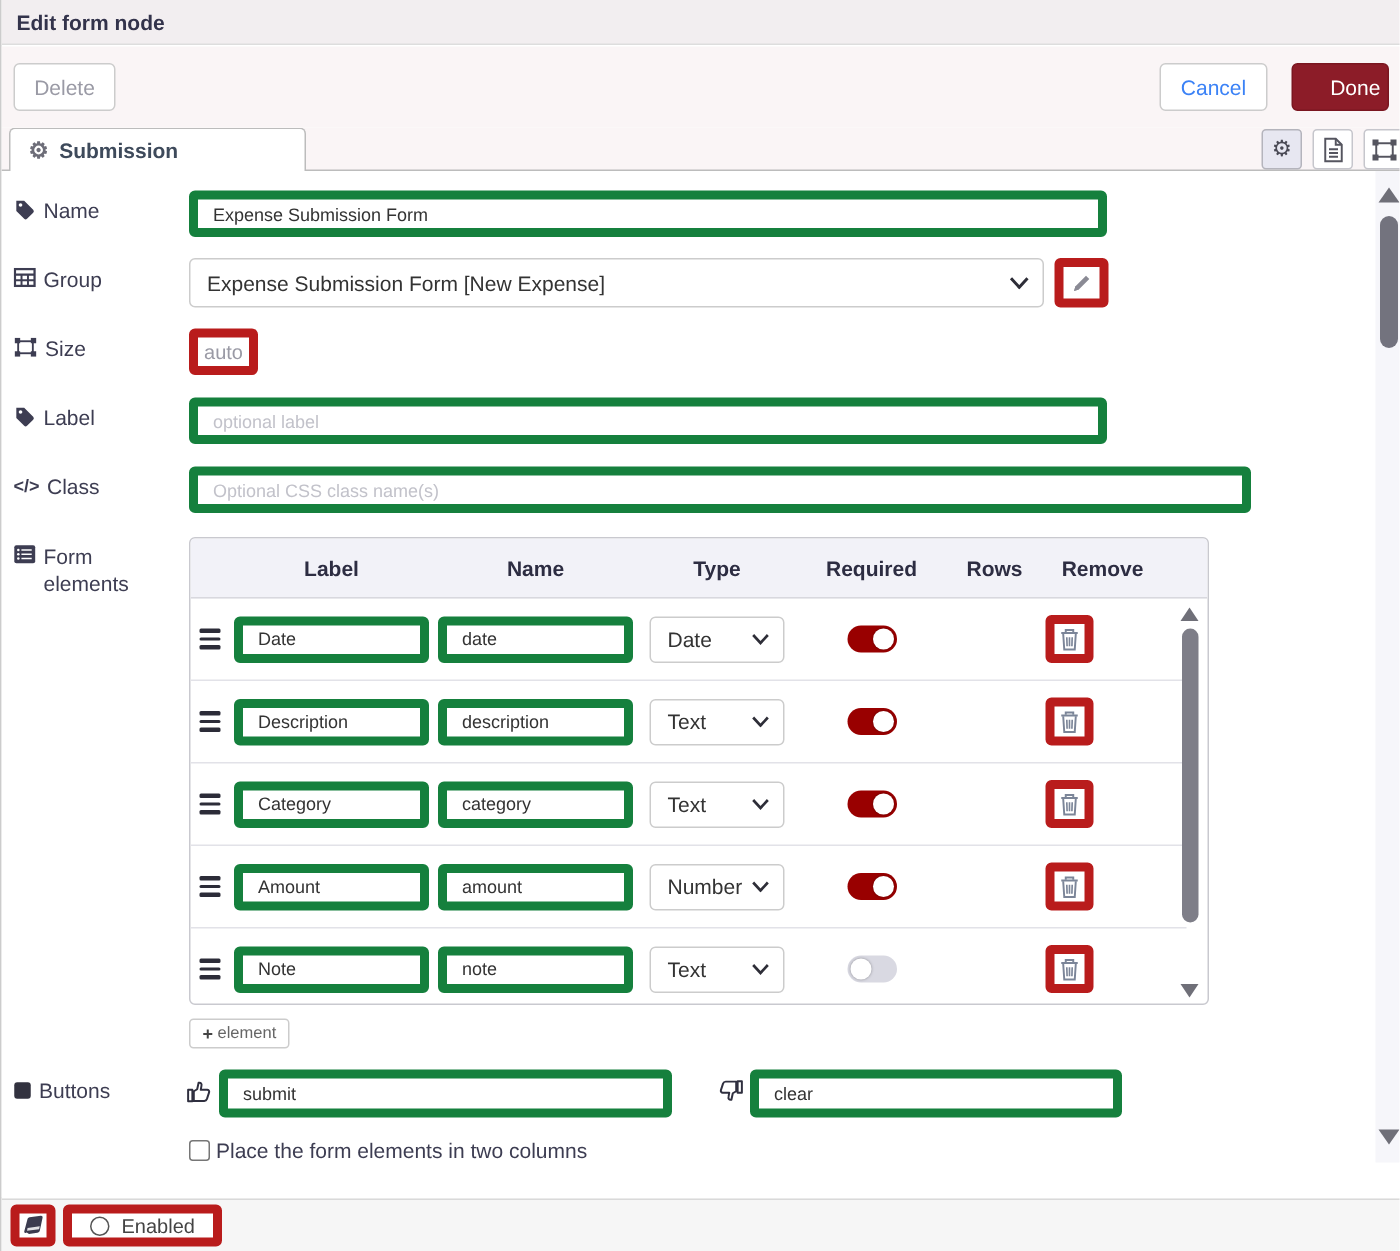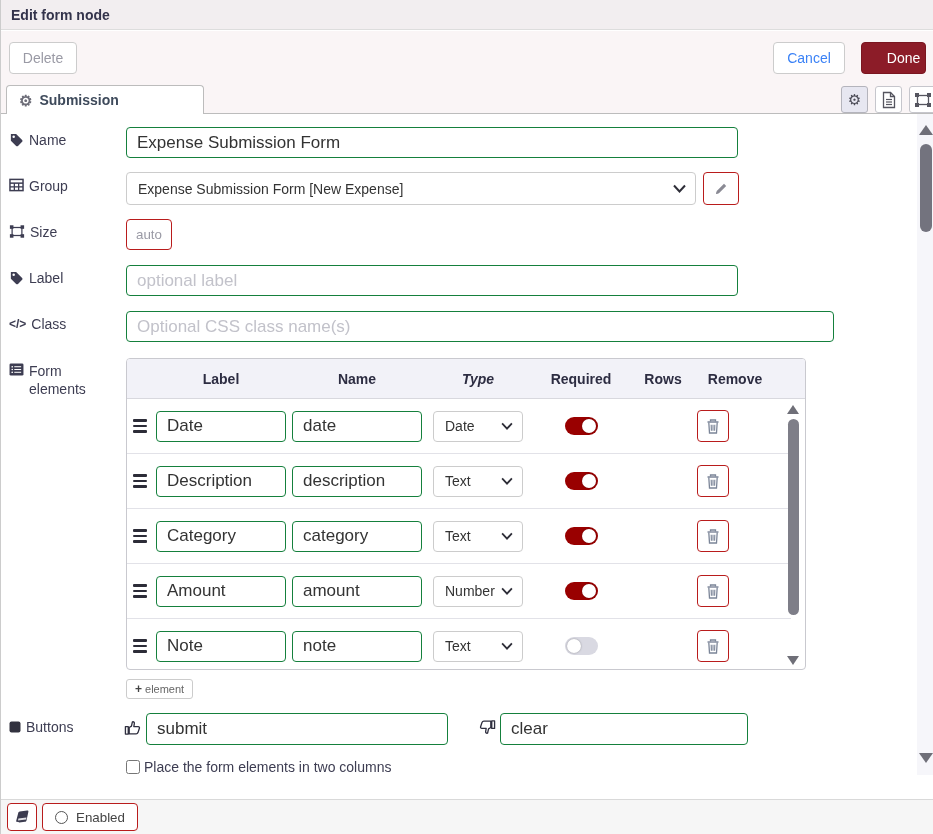--- a/index.html
+++ b/index.html
@@ -51,52 +51,52 @@
   .ti-doc { left:874px; }
   .ti-layout { left:908px; }
   
   .content { position:absolute; left:0; top:114px; width:916px; height:684px; background:#fff; }
   .row-label {
     position:absolute; left:8px; width:112px; display:flex; align-items:flex-start; gap:5px;
     color:#3d3d52; line-height:18px;
   }
   .row-label svg { flex:0 0 auto; margin-top:1px; }
   .tin {
-    border:1px solid #15803d; border-radius:4px; height:31px; padding:0 10px;
-    font-size:17px; color:#333; font-family:inherit; outline:none; background:#fff; width:100%;
+    border:6px solid #15803d; border-radius:4px; height:31px; padding:0 10px;
+    font-size:12px; color:#333; font-family:inherit; outline:none; background:#fff; width:100%;
   }
   .tin::placeholder { color:#c2c2ca; }
   .selectbox {
     border:1px solid #ccc; border-radius:4px; background:#fff; display:flex;
     align-items:center; justify-content:space-between; padding:0 9px 0 11px;
     cursor:pointer; color:#333;
   }
   .abs { position:absolute; }
   .sq-btn {
     display:flex; align-items:center; justify-content:center;
-    background:#fff; border:1px solid #b91c1c; border-radius:4px; cursor:pointer;
+    background:#fff; border:6px solid #b91c1c; border-radius:4px; cursor:pointer;
   }
   .fx-btn {
     position:absolute; left:744px; top:312px; width:28px; height:28px; border-radius:50%;
     border:1px solid #c2c2c8; background:#fff; display:flex; align-items:center; justify-content:center;
     font-family:"DejaVu Serif", serif; font-style:italic; font-size:12px; color:#77777f; cursor:pointer;
   }
   
   .fe-table {
     position:absolute; left:125px; top:244px; width:680px; height:312px;
     border:1px solid #c9c9cf; border-radius:4px; background:#fff; overflow:hidden;
   }
   .fe-header {
     height:40px; background:#f2f2f8; border-bottom:1px solid #d8d8de;
     display:flex; align-items:center; font-weight:bold; color:#2d2d42; font-size:14px;
   }
   .fe-header span { text-align:center; }
   .hc-handle { width:26px; }
   .hc-label, .hc-name { width:136px; }
-  .hc-type { width:106px;font-style:italic; }
+  .hc-type { width:106px; }
   .hc-req { width:100px; }
   .hc-rows { width:64px; }
   .hc-remove { width:80px; }
   .fe-body { position:relative; height:271px; overflow:hidden; }
   .fe-row {
     display:flex; align-items:center; height:55px; border-bottom:1px solid #e2e2e8; width:664px;
   }
   .cell { display:flex; align-items:center; justify-content:center; }
   .c-handle { width:26px; }
   .c-label, .c-name { width:136px; }

